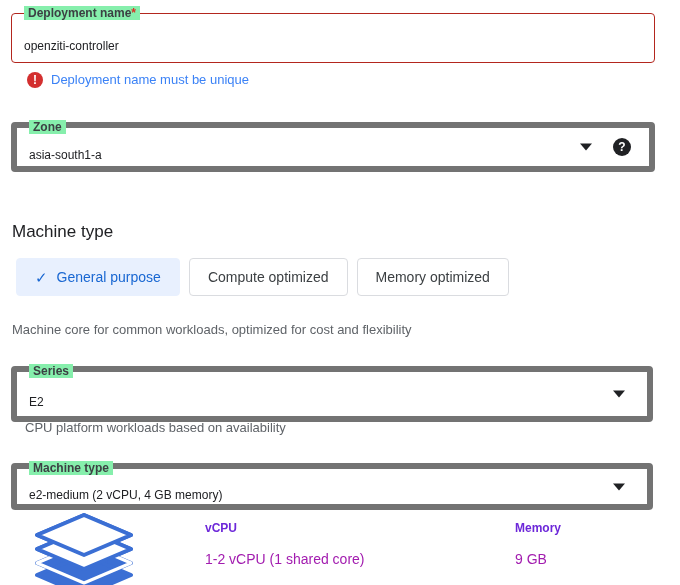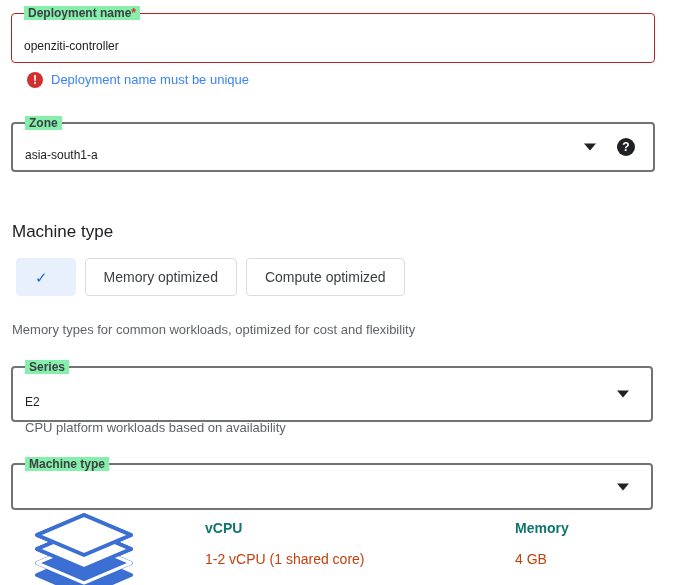--- a/index.html
+++ b/index.html
@@ -14,21 +14,21 @@
     overflow: hidden;
     font-family: "Liberation Sans", sans-serif;
     color: #202124;
     -webkit-font-smoothing: antialiased;
   }
 
   
   .field {
     position: absolute;
     box-sizing: border-box;
-    border: 2px solid #737373;
+    border: 6px solid #737373;
     border-radius: 4px;
     background: #ffffff;
   }
   .field.error { border-color: #b3261e; border-width: 1px; }
   .field-label {
     position: absolute;
     top: -8px;
     left: 12px;
     padding: 0 4px;
     background: #86efac;
@@ -153,30 +153,30 @@
     font-size: 15px;
     margin-right: 9px;
     line-height: 1;
   }
 
   
   .spec {
     position: absolute;
   }
   .spec-head {
-    font-size: 14px;
-    font-weight: bold;
-    line-height: 18px;
-    color: #0f766e;
+    font-size: 12px;
+    font-weight: bold;
+    line-height: 18px;
+    color: #6d28d9;
     white-space: nowrap;
   }
   .spec-val {
     font-size: 14px;
     line-height: 18px;
-    color: #c2410c;
+    color: #a21caf;
     white-space: nowrap;
   }
 
   .stack-icon { position: absolute; }
 </style>
 </head>
 <body>
 
 <div class="field error" style="left:11px; top:13px; width:644px; height:50px;">
   <span class="field-label">
@@ -195,41 +195,43 @@
   <span class="field-value">asia-south1-a</span>
   <span class="caret" style="right:57px;"></span>
   <span class="help-icon" style="right:18px;">?</span>
 </div>
 
 <div class="section-title" style="left:12px; top:221px;">Machine type</div>
 
 <div class="segmented" style="left:16px; top:258px;">
   <button class="seg-btn selected">
     <span class="seg-check">✓</span>
+    <span>General purpose</span>
+  </button>
+  <button class="seg-btn">
+    <span>Compute optimized</span>
   </button>
   <button class="seg-btn">
     <span>Memory optimized</span>
   </button>
-  <button class="seg-btn">
-    <span>Compute optimized</span>
-  </button>
-</div>
-
-<div class="helper" style="left:12px; top:321px;">Memory types for common workloads, optimized for cost and flexibility</div>
+</div>
+
+<div class="helper" style="left:12px; top:321px;">Machine core for common workloads, optimized for cost and flexibility</div>
 
 <div class="field" style="left:11px; top:366px; width:642px; height:56px;">
   <span class="field-label">Series</span>
   <span class="field-value">E2</span>
   <span class="caret" style="right:22px;"></span>
 </div>
 
 <div class="helper" style="left:25px; top:419px;">CPU platform workloads based on availability</div>
 
 <div class="field" style="left:11px; top:463px; width:642px; height:47px;">
   <span class="field-label">Machine type</span>
+  <span class="field-value">e2-medium (2 vCPU, 4 GB memory)</span>
   <span class="caret" style="right:22px;"></span>
 </div>
 
 <div class="stack-icon" style="left:28px; top:512px;">
   <svg width="112" height="73" viewBox="0 0 112 73" xmlns="http://www.w3.org/2000/svg">
     <polygon points="56,3 103,23 56,43 9,23" fill="#ffffff" stroke="#3b6fd4" stroke-width="4" stroke-linejoin="round"></polygon>
     <polygon points="56,17 103,37 56,57 9,37" fill="#ffffff" stroke="#3b6fd4" stroke-width="4" stroke-linejoin="round"></polygon>
     <polygon points="56,31 103,51 56,71 9,51" fill="#3b6fd4" stroke="#3b6fd4" stroke-width="4" stroke-linejoin="round"></polygon>
     <polygon points="56,43 103,63 56,83 9,63" fill="#3b6fd4" stroke="#3b6fd4" stroke-width="4" stroke-linejoin="round"></polygon>
     <polygon points="56,31 103,51 56,71 9,51" fill="none" stroke="#ffffff" stroke-width="3" stroke-linejoin="round"></polygon>
@@ -238,14 +240,14 @@
   </svg>
 </div>
 
 <div class="spec" style="left:205px; top:519px;">
   <div class="spec-head">vCPU</div>
   <div class="spec-val" style="margin-top:13px;">1-2 vCPU (1 shared core)</div>
 </div>
 
 <div class="spec" style="left:515px; top:519px;">
   <div class="spec-head">Memory</div>
-  <div class="spec-val" style="margin-top:13px;">4 GB</div>
+  <div class="spec-val" style="margin-top:13px;">9 GB</div>
 </div>
 
 </body></html>

